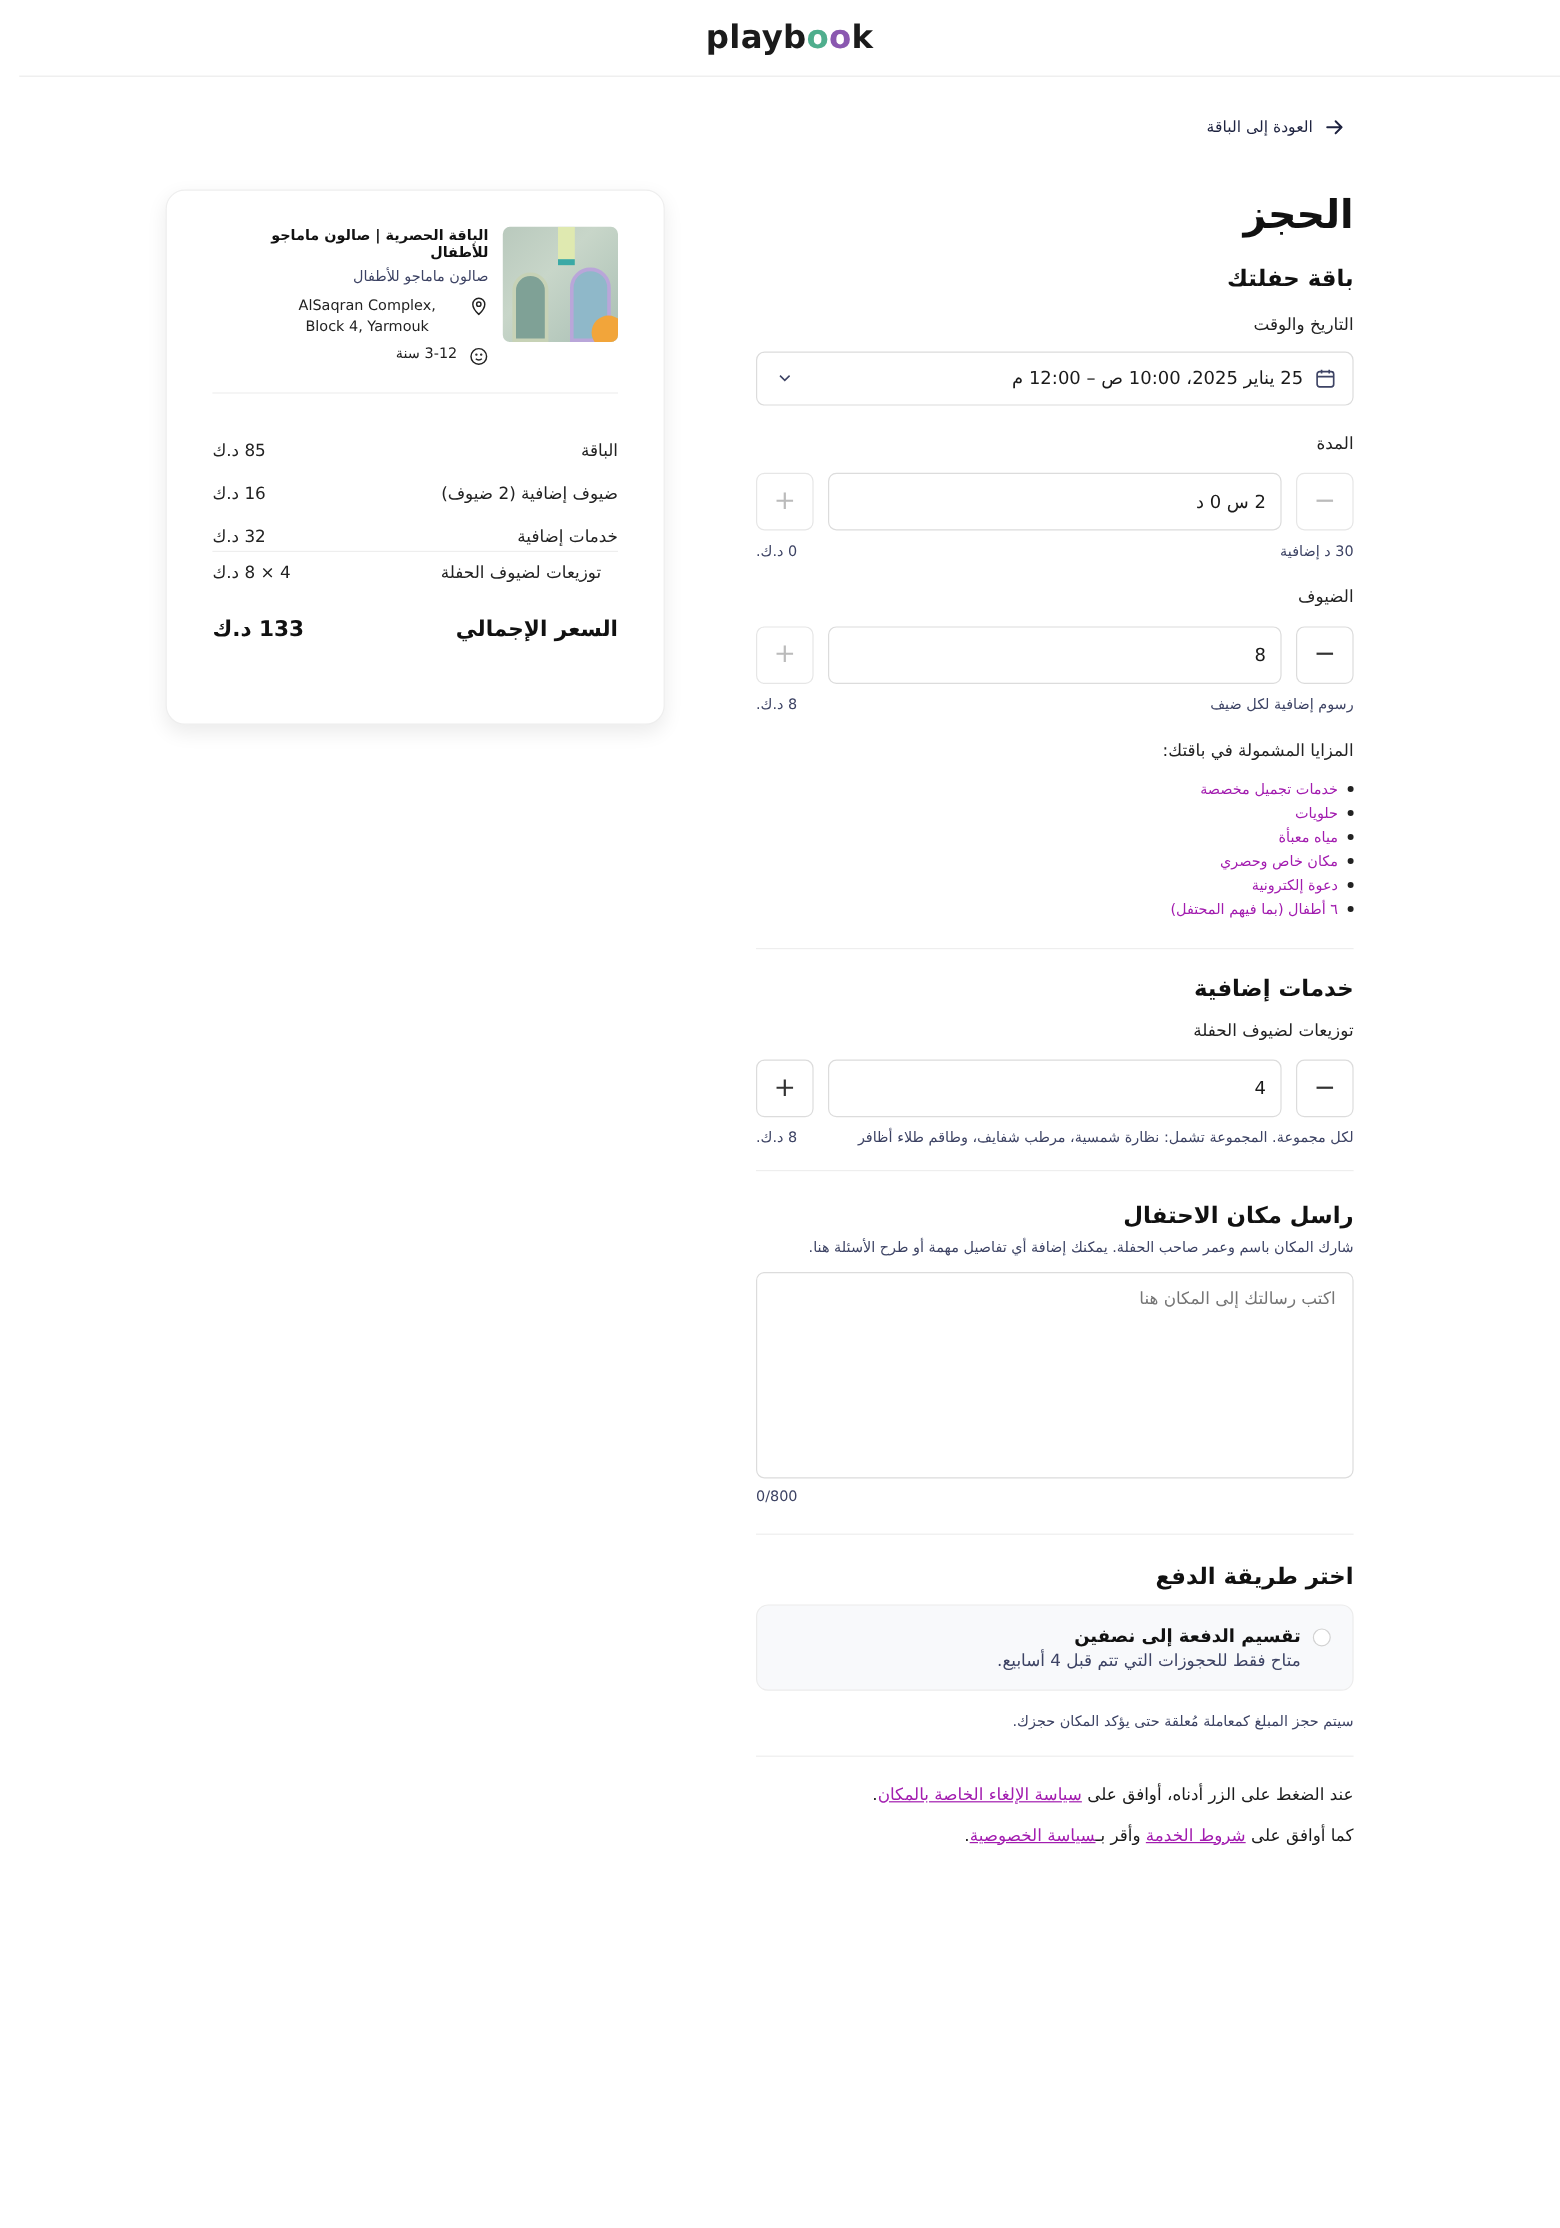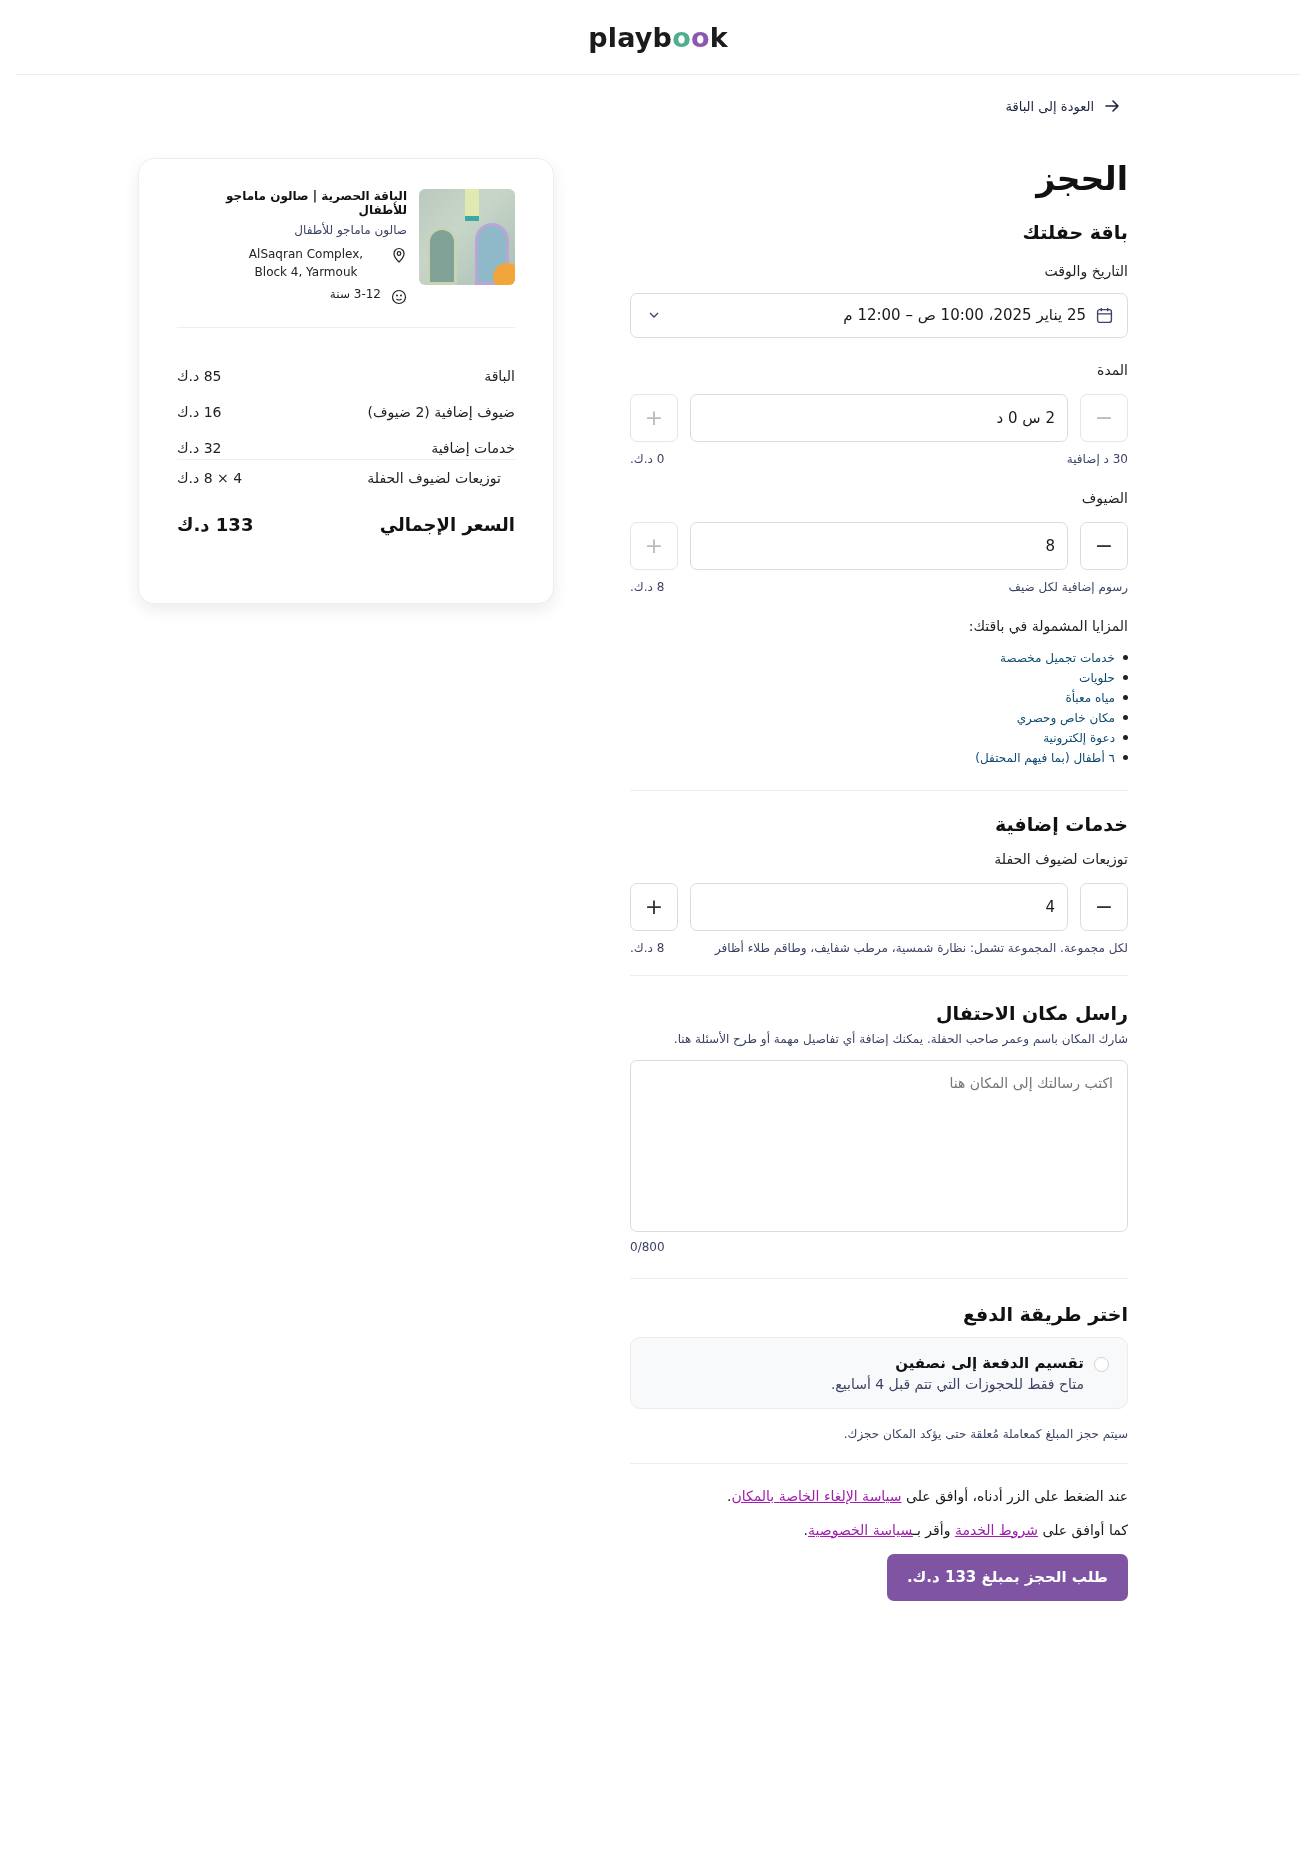--- a/index.html
+++ b/index.html
@@ -5,21 +5,21 @@
   * { box-sizing: border-box; margin: 0; padding: 0; }
   html, body { width: 1300px; background: #ffffff; }
   body {
     font-family: "DejaVu Sans", "Liberation Sans", sans-serif;
     color: #1a1a1a;
     height: 1857px;
     position: relative;
     overflow: hidden;
   }
   .topbar {
-    position: absolute; top: 0; left: 16px; right: 0; height: 75px;
+    position: absolute; top: 0; left: 16px; right: 0; height: 64px;
     border-bottom: 1px solid #ececec;
     display: flex; align-items: center; justify-content: center;
     direction: ltr;
   }
   .logo { font-family: "DejaVu Sans", sans-serif; font-weight: 700; font-size: 27px; letter-spacing: 0.2px; color: #1b1b1b; }
   .logo .o1 { color: #4fae8d; }
   .logo .o2 { color: #8a58b0; }
 
   .back-link {
     position: absolute; top: 98px; right: 180px;
@@ -50,21 +50,21 @@
   }
   .step-btn.disabled { color: #bbb; border-color: #e6e6e6; }
   .step-input {
     flex: 1; height: 48px; border: 1px solid #dcdcdc; border-radius: 7px;
     display: flex; align-items: center; padding: 0 12px; font-size: 15px;
   }
   .hint-row { display: flex; justify-content: space-between; font-size: 12px; margin-top: 10px; color: #3d4364; }
 
   .divider { height: 1px; background: #eeeeee; }
 
-  .features { list-style: none; font-size: 12px; color: #0c4a6e; line-height: 20px; }
+  .features { list-style: none; font-size: 12px; color: #a21caf; line-height: 20px; }
   .features li { display: flex; align-items: center; gap: 8px; }
   .features li::before { content: ""; width: 5px; height: 5px; border-radius: 50%; background: #222; display: inline-block; }
 
   .textarea {
     width: 100%; height: 172px; border: 1px solid #dcdcdc; border-radius: 7px;
     padding: 14px; font-size: 14px; color: #666; resize: none; font-family: inherit;
     background: #fff;
   }
 
   .pay-option {
@@ -213,21 +213,20 @@
   <div class="muted" style="font-size:12px;margin-top:18px;">سيتم حجز المبلغ كمعاملة مُعلقة حتى يؤكد المكان حجزك.</div>
 
   <div class="divider" style="margin-top:22px;"></div>
 
   <p class="legal" style="margin-top:24px;">
     <span>عند الضغط على الزر أدناه، أوافق على </span><a>سياسة الإلغاء الخاصة بالمكان</a><span>.</span>
   </p>
   <p class="legal" style="margin-top:18px;">
     <span>كما أوافق على </span><a>شروط الخدمة</a><span> وأقر بـ</span><a>سياسة الخصوصية</a><span>.</span>
   </p>
-  <button class="submit-btn" style="margin-top:16px;">طلب الحجز بمبلغ 133 د.ك.</button>
 </main>
 
 <aside class="summary">
   <div class="venue">
     <div class="thumb">
       <div class="arch1"></div>
         <div class="arch2"></div>
         <div class="lamp"></div>
         <div class="badge"></div>
     </div>

